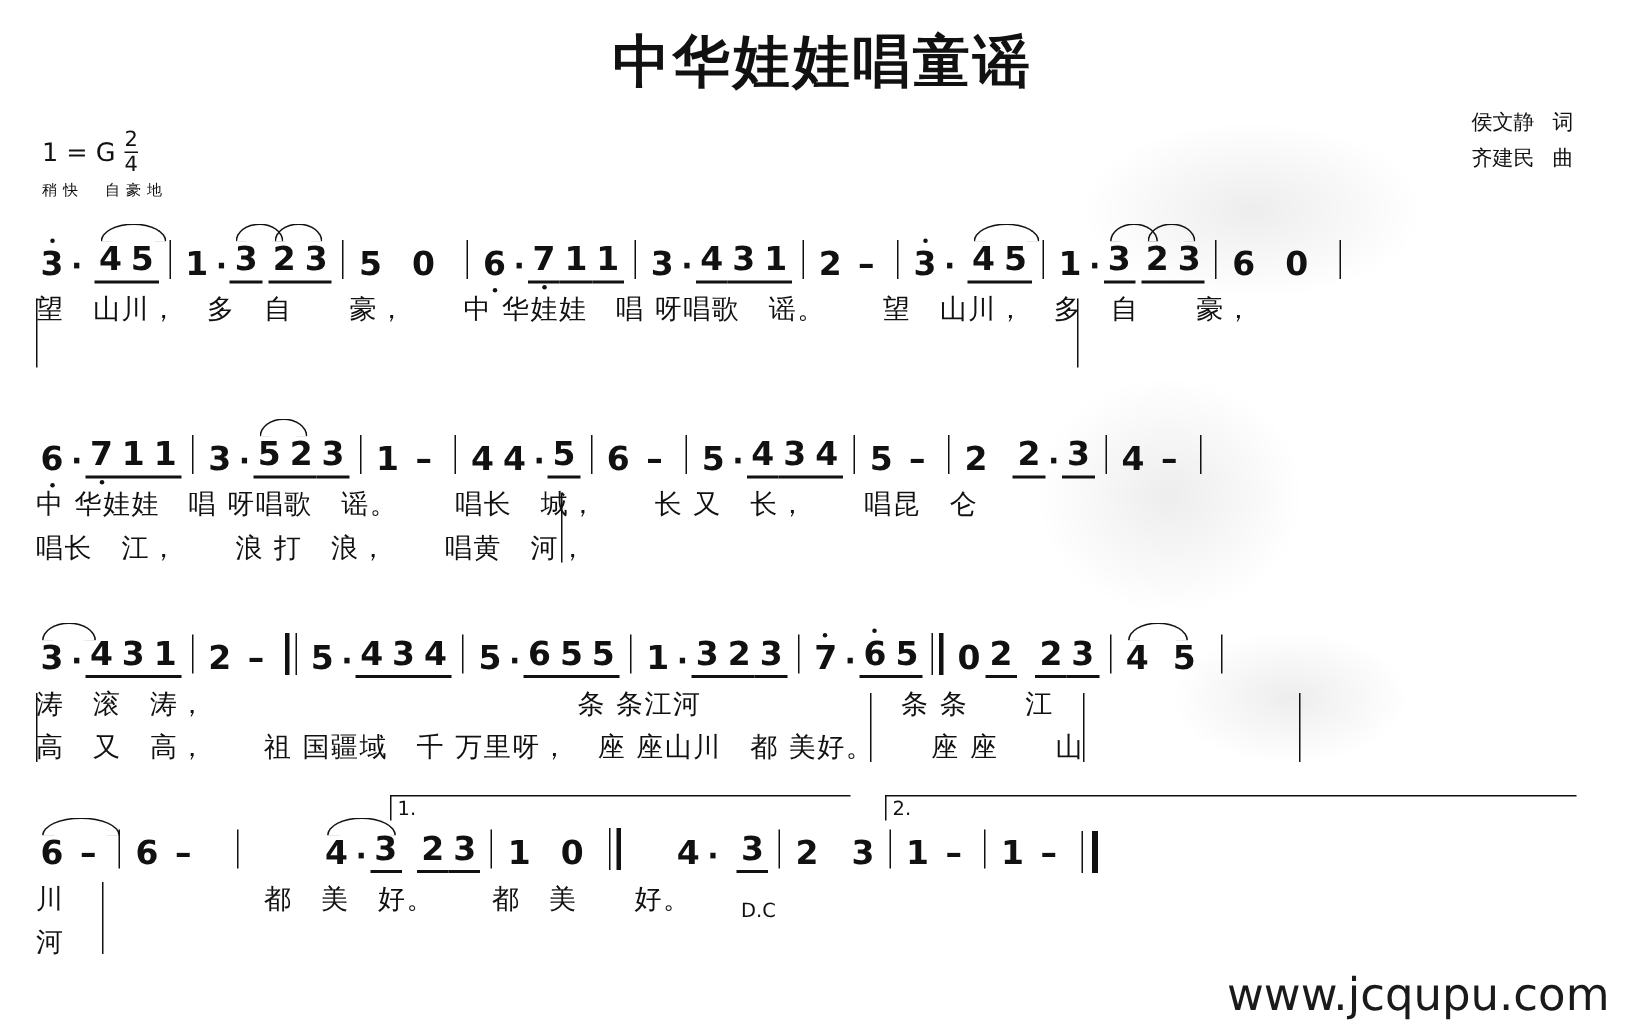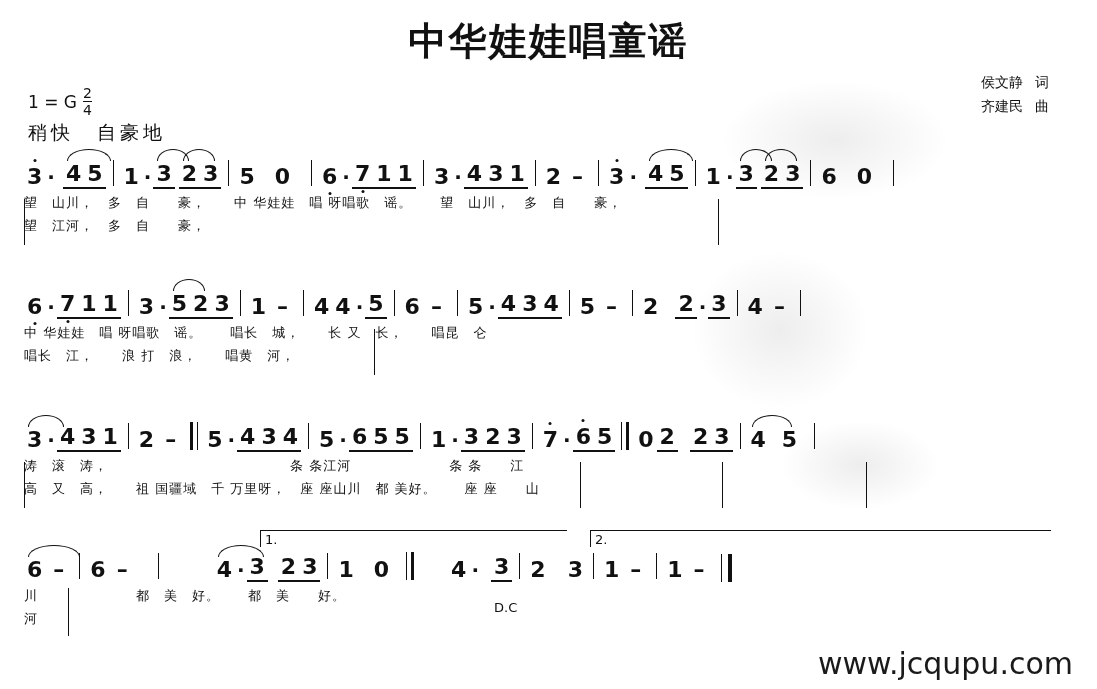--- a/index.html
+++ b/index.html
@@ -61,21 +61,21 @@
     line-height: 1.05;
     vertical-align: middle;
   }
   .frac .num { display: block; }
   .frac .den { display: block; border-top: 1px solid #111; padding-top: 1px; }
   .tempo {
     position: absolute;
     top: 120px;
     left: 28px;
     font-family: "DejaVu Sans", sans-serif;
-    font-size: 19px;
+    font-size: 10px;
     letter-spacing: 4px;
   }
   
   .system {
     position: absolute;
     left: 24px;
     width: 1050px;
   }
   .sysrow {
     display: flex;
@@ -133,21 +133,21 @@
     left: 4px;
     height: 11px;
     border: 1.4px solid #111;
     border-bottom: none;
     border-radius: 50% 50% 0 0 / 100% 100% 0 0;
   }
   
   .lyrics {
     display: flex;
     font-family: "DejaVu Sans", sans-serif;
-    font-size: 13px;
+    font-size: 18px;
     margin-top: 5px;
   }
   
   .repeat-start, .repeat-end {
     display: inline-block;
     position: relative;
     width: 8px;
     height: 28px;
     margin: 0 6px 2px 6px;
   }
@@ -281,21 +281,20 @@
         <span class="cell under1"><span class="slur" style="width:30px;"></span>3</span>
           <span class="cell under1" style="margin-left:4px;"><span class="slur" style="width:30px;"></span>2</span>
           <span class="cell under1">3</span>
         <span class="bar"></span>
         <span class="cell">6</span>
         <span class="cell" style="margin-left:14px;">0</span>
         <span class="bar" style="margin-left:18px;"></span>
       </div>
     </div>
     <div class="lyrics" style="letter-spacing:1px;">望　山川，　多　自　　豪，　　中 华娃娃　唱 呀唱歌　谣。　　望　山川，　多　自　　豪，</div>
-    <div class="lyrics" style="letter-spacing:1px;">望　江河，　多　自　　豪，</div>
     <div class="brace" style="left:0px;top:44px;height:46px;"></div>
     <div class="brace" style="left:694px;top:44px;height:46px;"></div>
   </div>
 
   <div class="system" style="top:285px;">
     <div class="sysrow">
       <div class="notes">
         <span class="cell dot-down">6</span>
           <span class="augdot">·</span>
         <span class="cell under1 dot-down">7</span>

